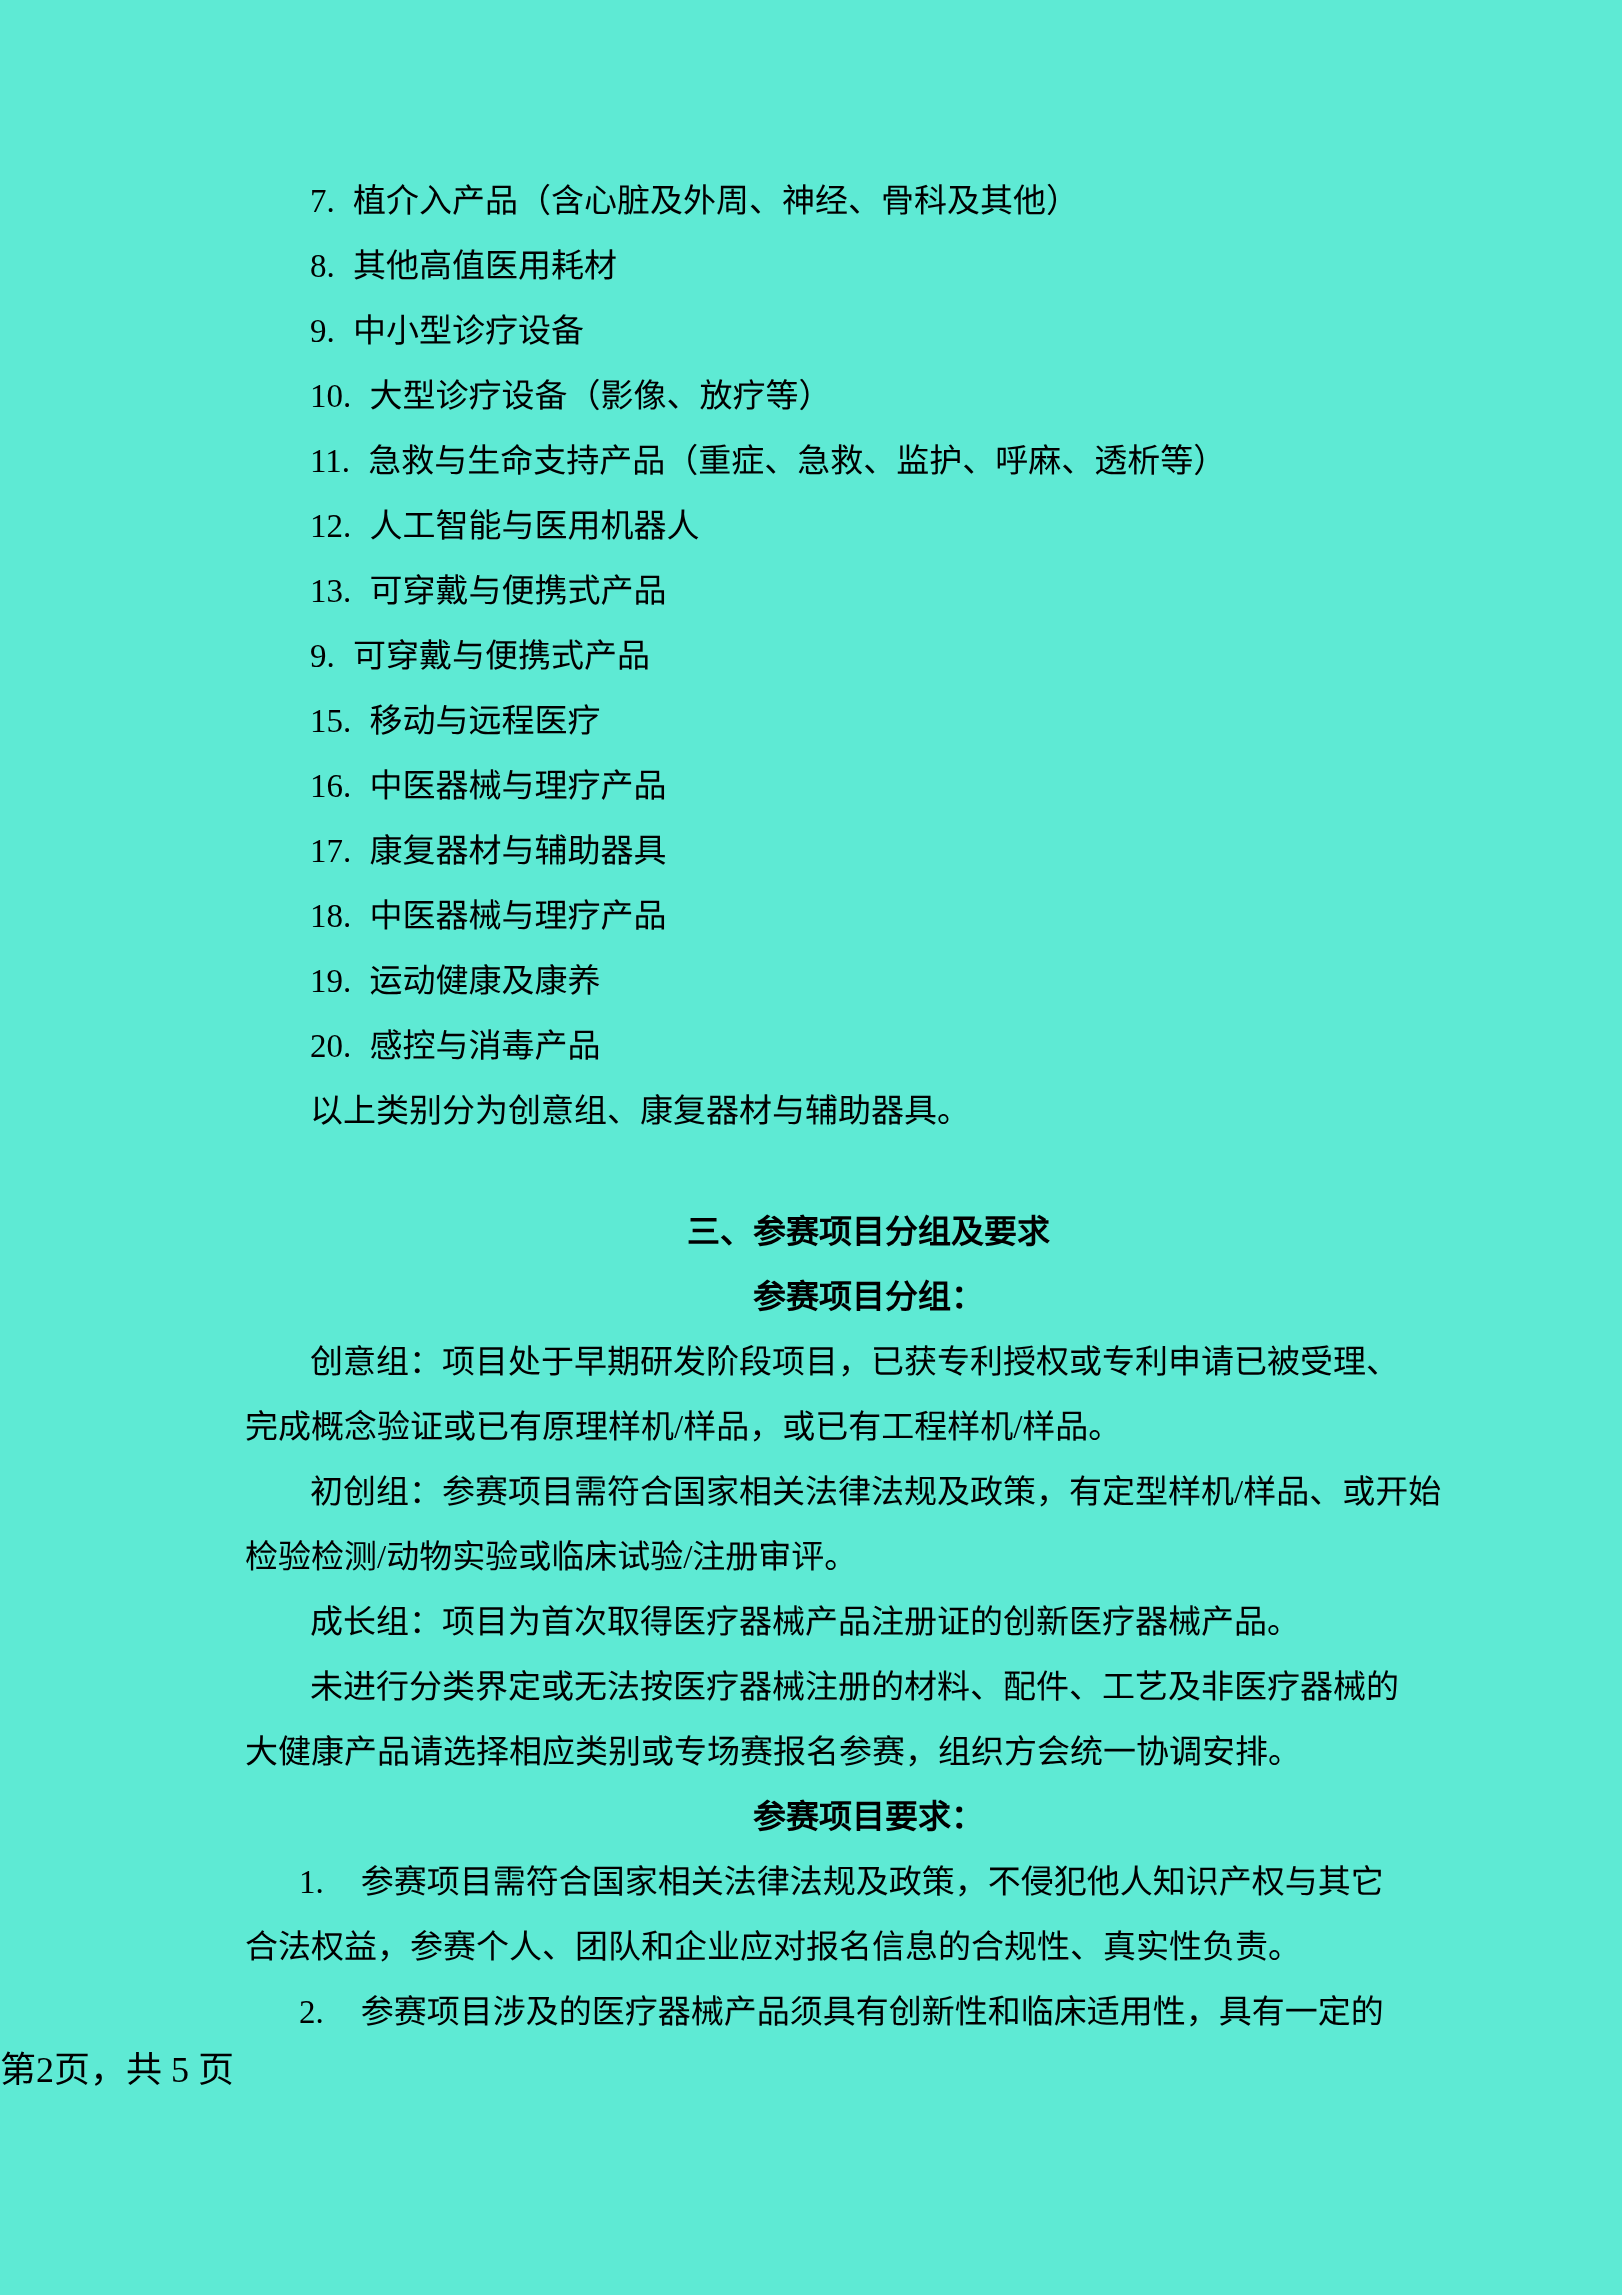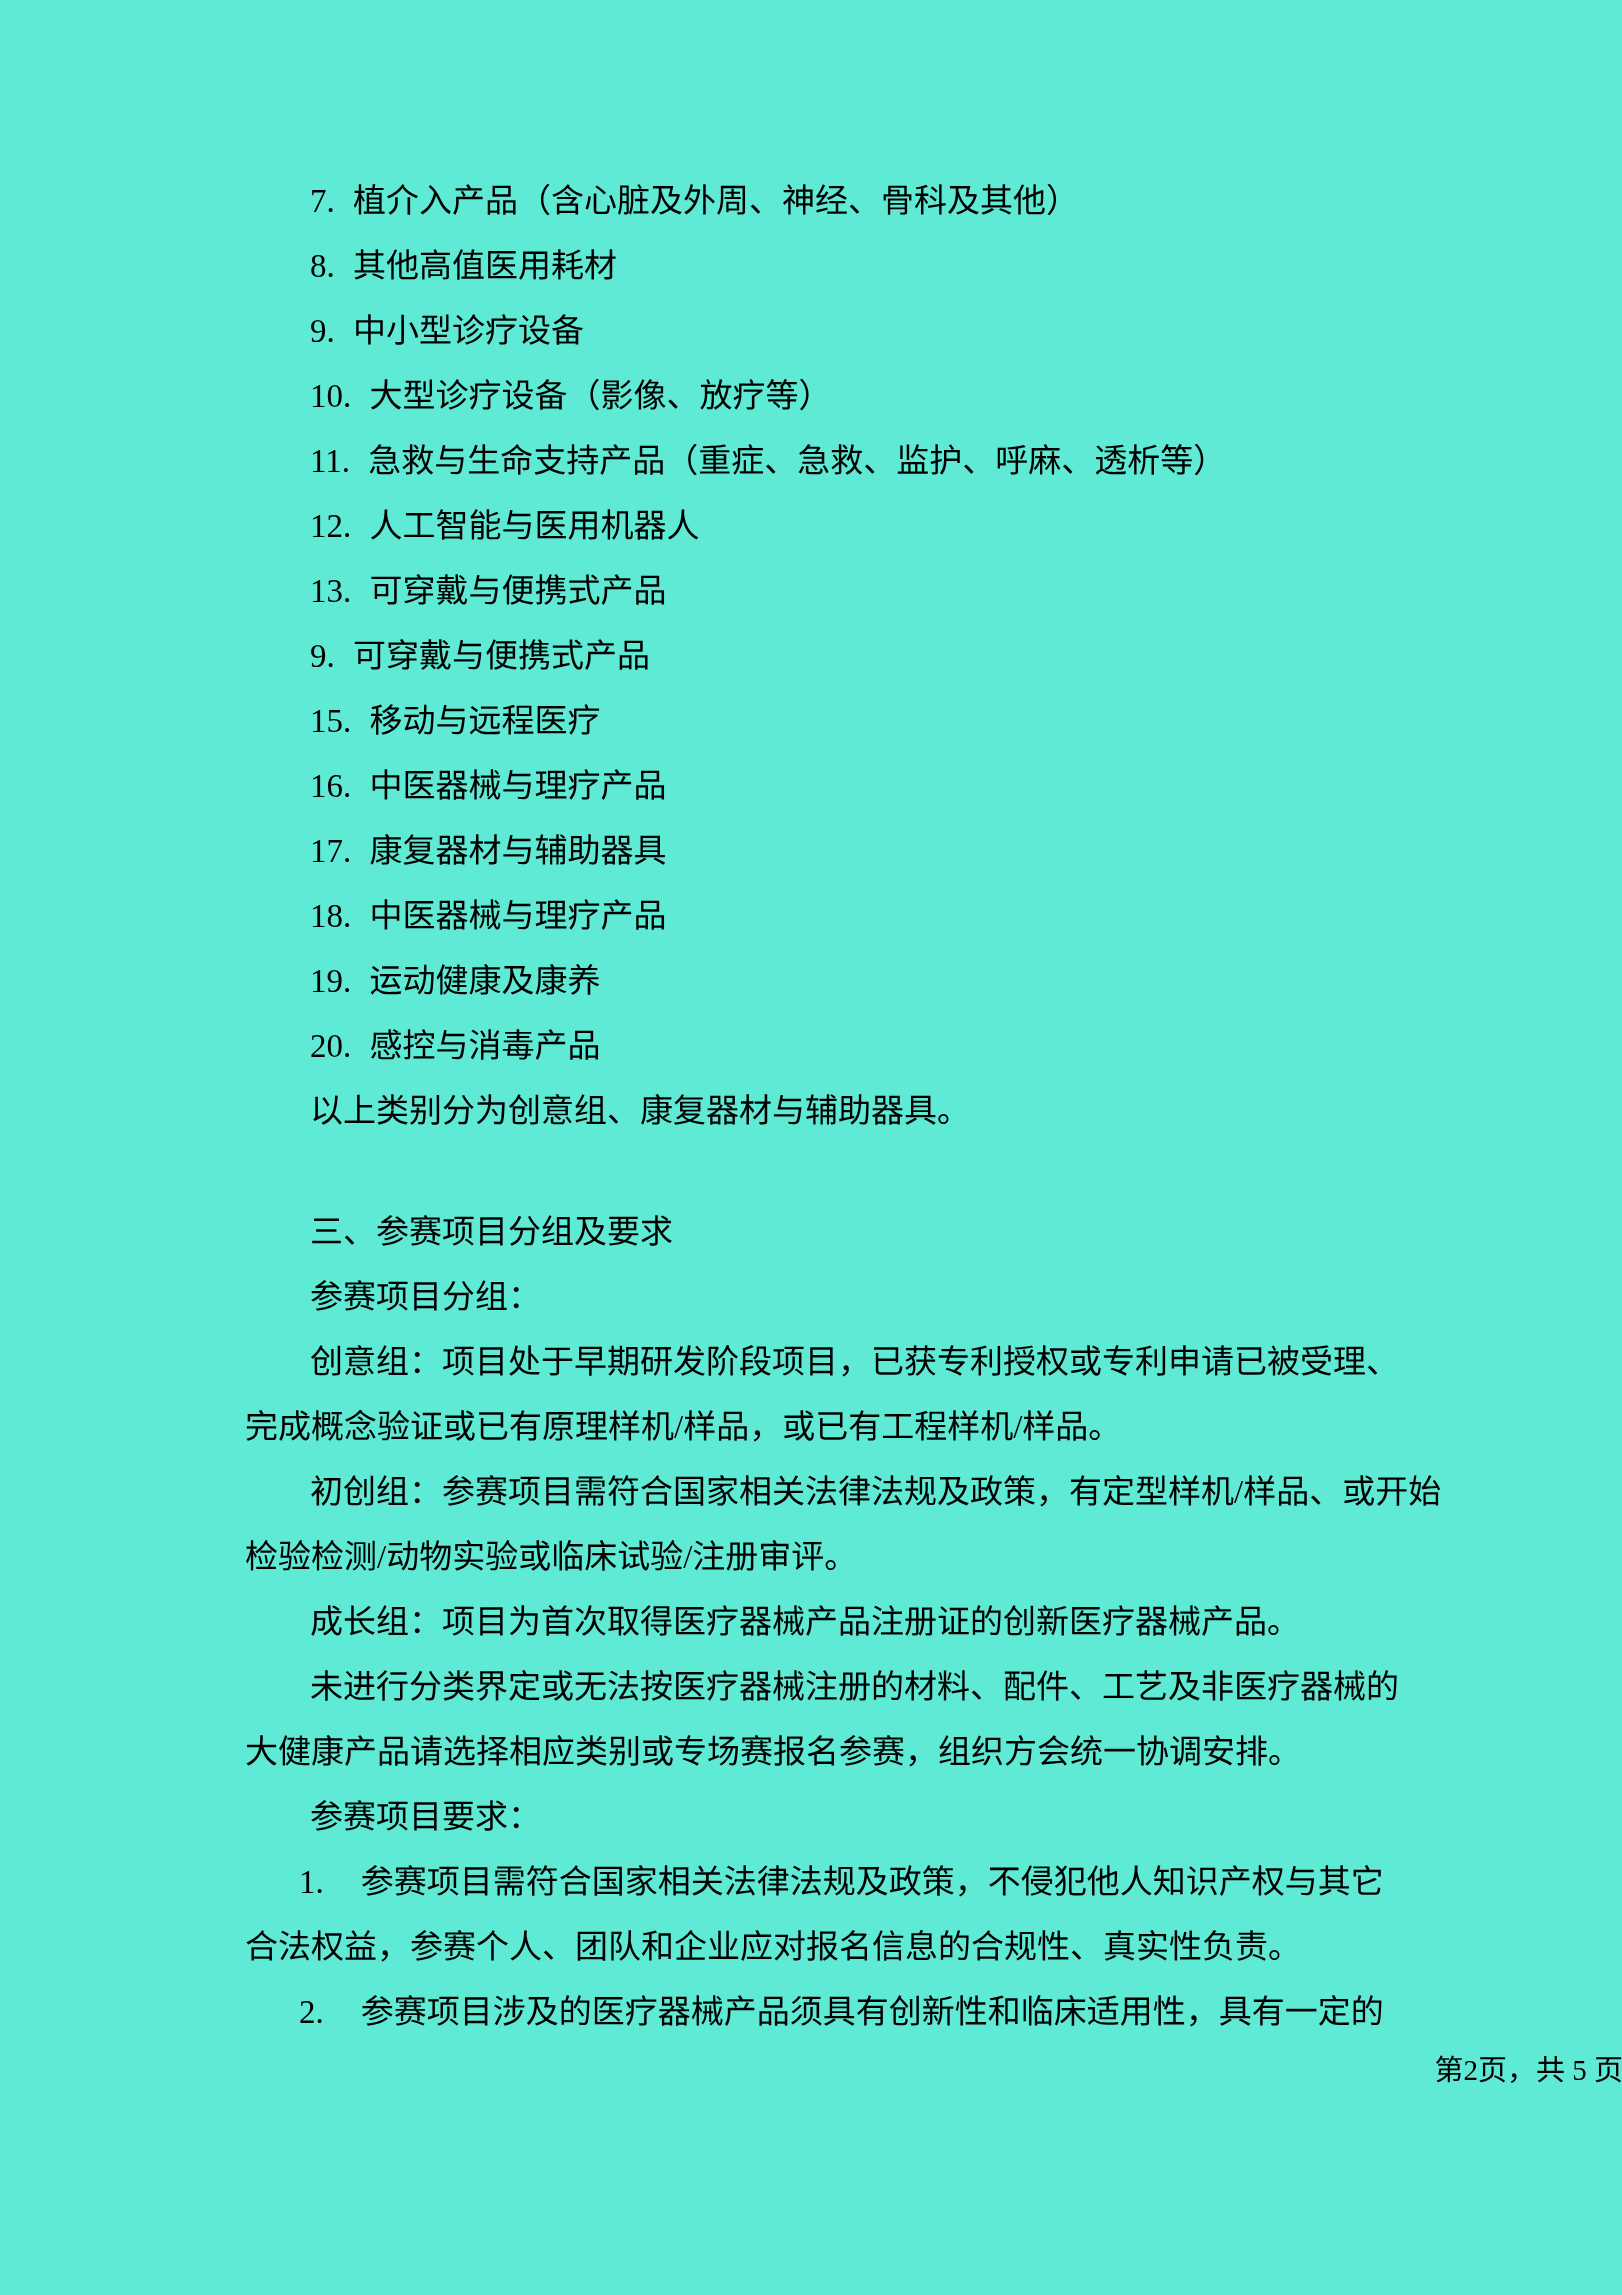--- a/index.html
+++ b/index.html
@@ -24,39 +24,39 @@
     top: 169px;
     left: 245px;
     right: 196px;
   }
   .line {
     height: 65px;
     white-space: nowrap;
     overflow: visible;
   }
   .indent { padding-left: 65px; }
-  .bold   { font-weight: 400; }
+  .bold   { font-weight: 700; text-align: center; }
   .heading-gap { margin-top: 56px; }
   .li-num {
     display: inline-block;
     margin-right: 18.3px;
   }
   .req-line { padding-left: 54px; }
   .req-num {
     display: inline-block;
     min-width: 23.6px;
     margin-right: 37px;
   }
   .footer {
     position: absolute;
     top: 2047px;
     left: 0;
     width: 100%;
-    text-align: right;
-    font-size: 29px;
+    text-align: left;
+    font-size: 36px;
     line-height: 46px;
     color: #000000;
   }
 </style>
 </head>
 <body>
 
 <div class="page">
   <div class="content">
 

